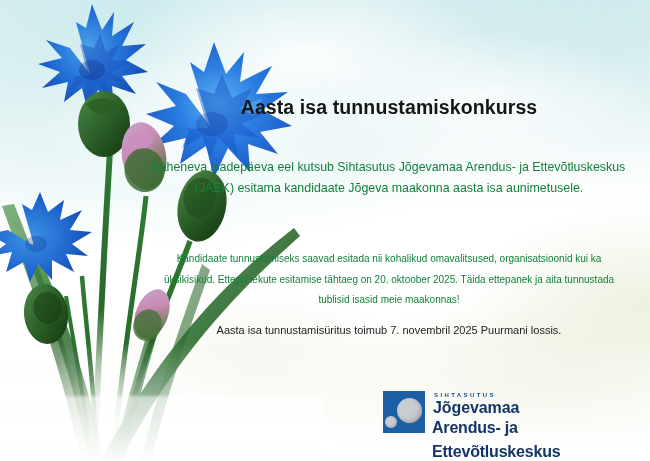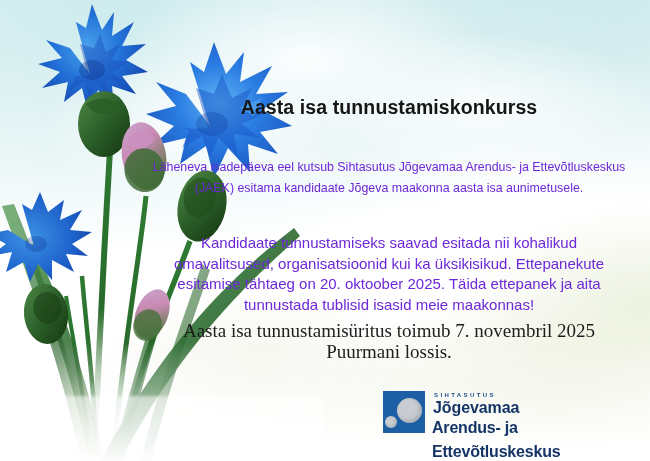--- a/index.html
+++ b/index.html
@@ -49,25 +49,25 @@
 
   .title{
     position:absolute;top:96px;left:0;width:478px;
     text-align:center;
     font-size:19.5px;font-weight:bold;color:#161616;
     letter-spacing:.1px;
   }
 
   .para{
     position:absolute;left:0;width:478px;
-    text-align:center;color:#6d28d9;
+    text-align:center;color:#15803d;
   }
   .para-1{top:157px;font-size:12.4px;line-height:20.5px;}
-  .para-2{top:233px;font-size:15px;line-height:20.5px;}
-  .para-3{top:320px;font-size:19px;line-height:21px;color:#1d1d1d;font-family:Liberation Serif, serif;}
+  .para-2{top:249px;font-size:10px;line-height:20.5px;}
+  .para-3{top:320px;font-size:11px;line-height:21px;color:#1d1d1d;}
 
   
   .logo{
     position:absolute;left:383px;top:390px;
     display:flex;align-items:flex-start;
   }
   .logo-mark{
     position:relative;width:42px;height:42px;flex:0 0 42px;
     background:#1c5fa5;margin-top:1px;
   }

